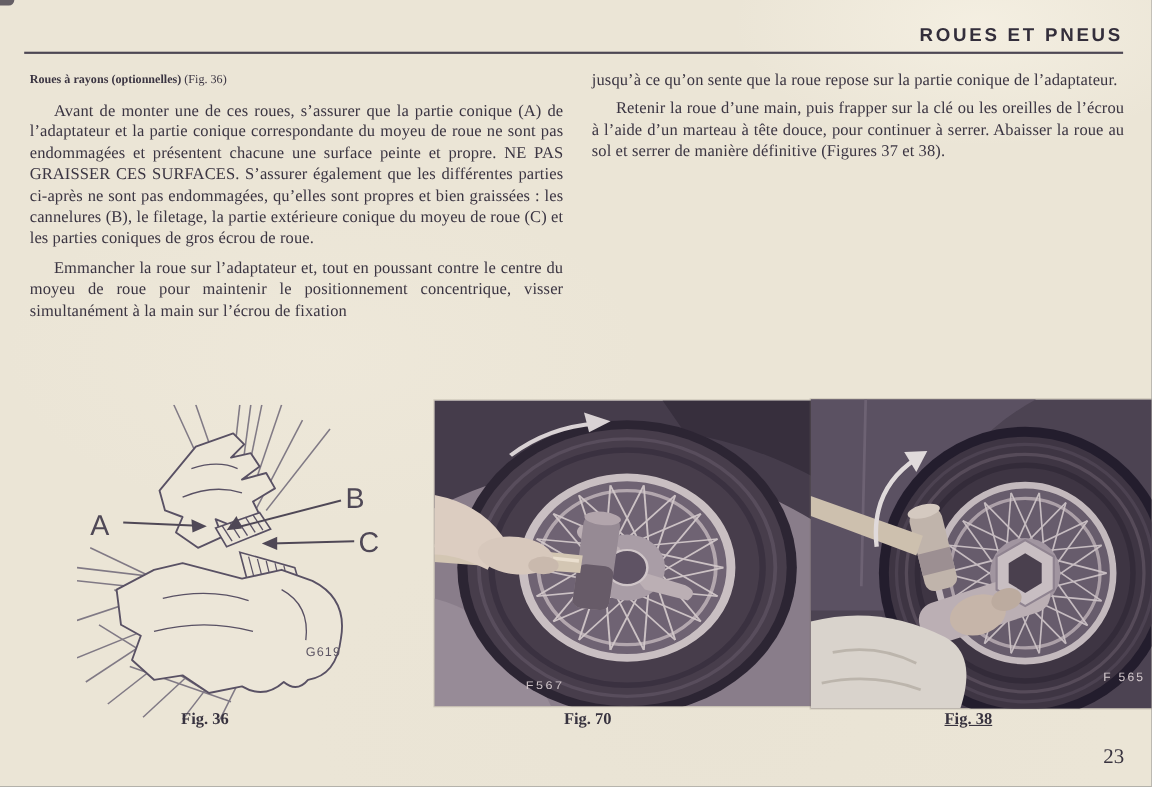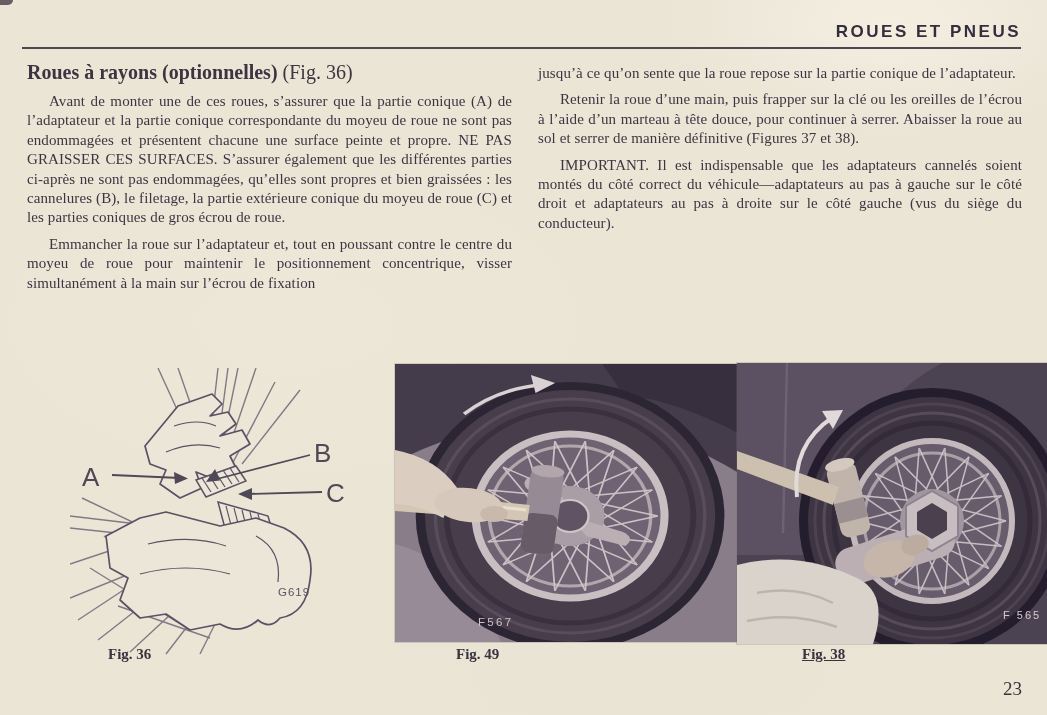--- a/index.html
+++ b/index.html
@@ -16,34 +16,34 @@
   .corner-speck{position:absolute;left:0;top:0;width:13px;height:5px;background:#443d49;border-radius:0 0 7px 0;opacity:.8;}
   .running-head{
     position:absolute;top:22px;right:26px;
     font-family:"Liberation Sans", sans-serif;font-weight:bold;
     font-size:17px;letter-spacing:2.5px;color:#332e3b;margin-left:24px;
   }
   .head-rule{position:absolute;top:47px;left:22px;width:999px;height:2px;background:#4d4754;}
   .col{position:absolute;top:62px;width:485px;}
   .col-left{left:27px;}
   .col-right{left:538px;top:64px;width:484px;}
-  .heading{margin:0 0 10px 0;font-size:20px;line-height:20px;font-weight:normal;}
+  .heading{margin:0 0 10px 0;font-size:11px;line-height:20px;font-weight:normal;}
   .heading b{font-weight:bold;}
   .body{
     margin:0 0 7px 0;font-size:15px;line-height:19.4px;
     text-align:justify;letter-spacing:.1px;
   }
   .indent{text-indent:22px;}
   .figure{position:absolute;}
   .fig36-box{left:30px;top:352px;width:300px;height:288px;}
   .fig37-box{left:355px;top:348px;width:349px;height:278px;}
   .fig38-box{left:697px;top:347px;width:325px;height:281px;}
   .figure svg{display:block;width:100%;height:100%;}
   .figcaption{
-    position:absolute;top:646px;width:100px;text-align:left;
+    position:absolute;top:646px;width:100px;text-align:right;
     font-weight:bold;font-size:15px;color:#38333f;
   }
   .cap36{left:108px;} .cap37{left:456px;} .cap38{left:802px;text-decoration:underline;}
   .page-number{position:absolute;top:678px;left:988px;width:34px;text-align:right;font-size:19px;color:#38333f;}
   .photo{box-shadow:0 0 0 1px rgba(120,110,100,.25);}
 </style>
 </head>
 <body>
 
 <div class="page">
@@ -55,21 +55,20 @@
 
   <section class="col col-left">
     <h2 class="heading"><b>Roues à rayons (optionnelles)</b> <span>(Fig. 36)</span></h2>
     <p class="body indent">Avant de monter une de ces roues, s’assurer que la partie conique (A) de l’adaptateur et la partie conique correspondante du moyeu de roue ne sont pas endommagées et présentent chacune une surface peinte et propre. NE PAS GRAISSER CES SURFACES. S’assurer également que les différentes parties ci-après ne sont pas endommagées, qu’elles sont propres et bien graissées : les cannelures (B), le filetage, la partie extérieure conique du moyeu de roue (C) et les parties coniques de gros écrou de roue.</p>
     <p class="body indent">Emmancher la roue sur l’adaptateur et, tout en poussant contre le centre du moyeu de roue pour maintenir le positionnement concentrique, visser simultanément à la main sur l’écrou de fixation</p>
   </section>
 
   <section class="col col-right">
     <p class="body">jusqu’à ce qu’on sente que la roue repose sur la partie conique de l’adaptateur.</p>
     <p class="body indent">Retenir la roue d’une main, puis frapper sur la clé ou les oreilles de l’écrou à l’aide d’un marteau à tête douce, pour continuer à serrer. Abaisser la roue au sol et serrer de manière définitive (Figures 37 et 38).</p>
-    <p class="body indent">IMPORTANT.  Il est indispensable que les adaptateurs cannelés soient montés du côté correct du véhicule—adaptateurs au pas à gauche sur le côté droit et adaptateurs au pas à droite sur le côté gauche (vus du siège du conducteur).</p>
   </section>
 
   <figure class="figure fig36-box">
     <svg viewBox="0 0 300 288">
 
       <g stroke="#6e6777" stroke-width="1.4" opacity=".85">
         <line x1="88" y1="0" x2="132" y2="96"></line>
           <line x1="108" y1="0" x2="140" y2="92"></line>
         <line x1="148" y1="0" x2="138" y2="88"></line>
           <line x1="158" y1="0" x2="146" y2="90"></line>
@@ -220,21 +219,21 @@
       <path d="M0,86 Q36,94 54,124 L42,154 Q18,140 0,140 Z" fill="#dccdc1"></path>
       <ellipse cx="64" cy="141" rx="30" ry="17" fill="#d7c8bc" transform="rotate(8 64 141)"></ellipse>
       <ellipse cx="86" cy="150" rx="12" ry="8" fill="#c9b9ad"></ellipse>
       <g>
         <path d="M60,50 Q90,24 128,21" fill="none" stroke="#d9d2d4" stroke-width="3.5"></path>
         <polygon points="139,19 118,11 122,29" fill="#d9d2d4"></polygon>
       </g>
       <text x="72" y="262" font-family="Liberation Sans, sans-serif" font-size="10" letter-spacing="2" fill="#cdc2c6">F567</text>
     </svg>
   </figure>
-  <figcaption class="figcaption cap37">Fig. 49</figcaption>
+  <figcaption class="figcaption cap37">Fig. 70</figcaption>
 
   <figure class="figure fig38-box photo">
     <svg viewBox="0 0 325 281" preserveAspectRatio="none">
       <rect x="0" y="0" width="325" height="281" fill="#4c4352"></rect>
       <path d="M0,0 H205 Q142,34 118,94 Q100,142 100,192 L0,192 Z" fill="#5b5162"></path>
       <line x1="50" y1="0" x2="46" y2="170" stroke="#6d6273" stroke-width="2.5"></line>
       <circle cx="195" cy="158" r="133" fill="#231d2d"></circle>
       <circle cx="195" cy="158" r="124" fill="#3e3543"></circle>
       <circle cx="195" cy="158" r="117" fill="none" stroke="#4c4251" stroke-width="3"></circle>
       <circle cx="195" cy="158" r="108" fill="none" stroke="#564b59" stroke-width="3"></circle>

